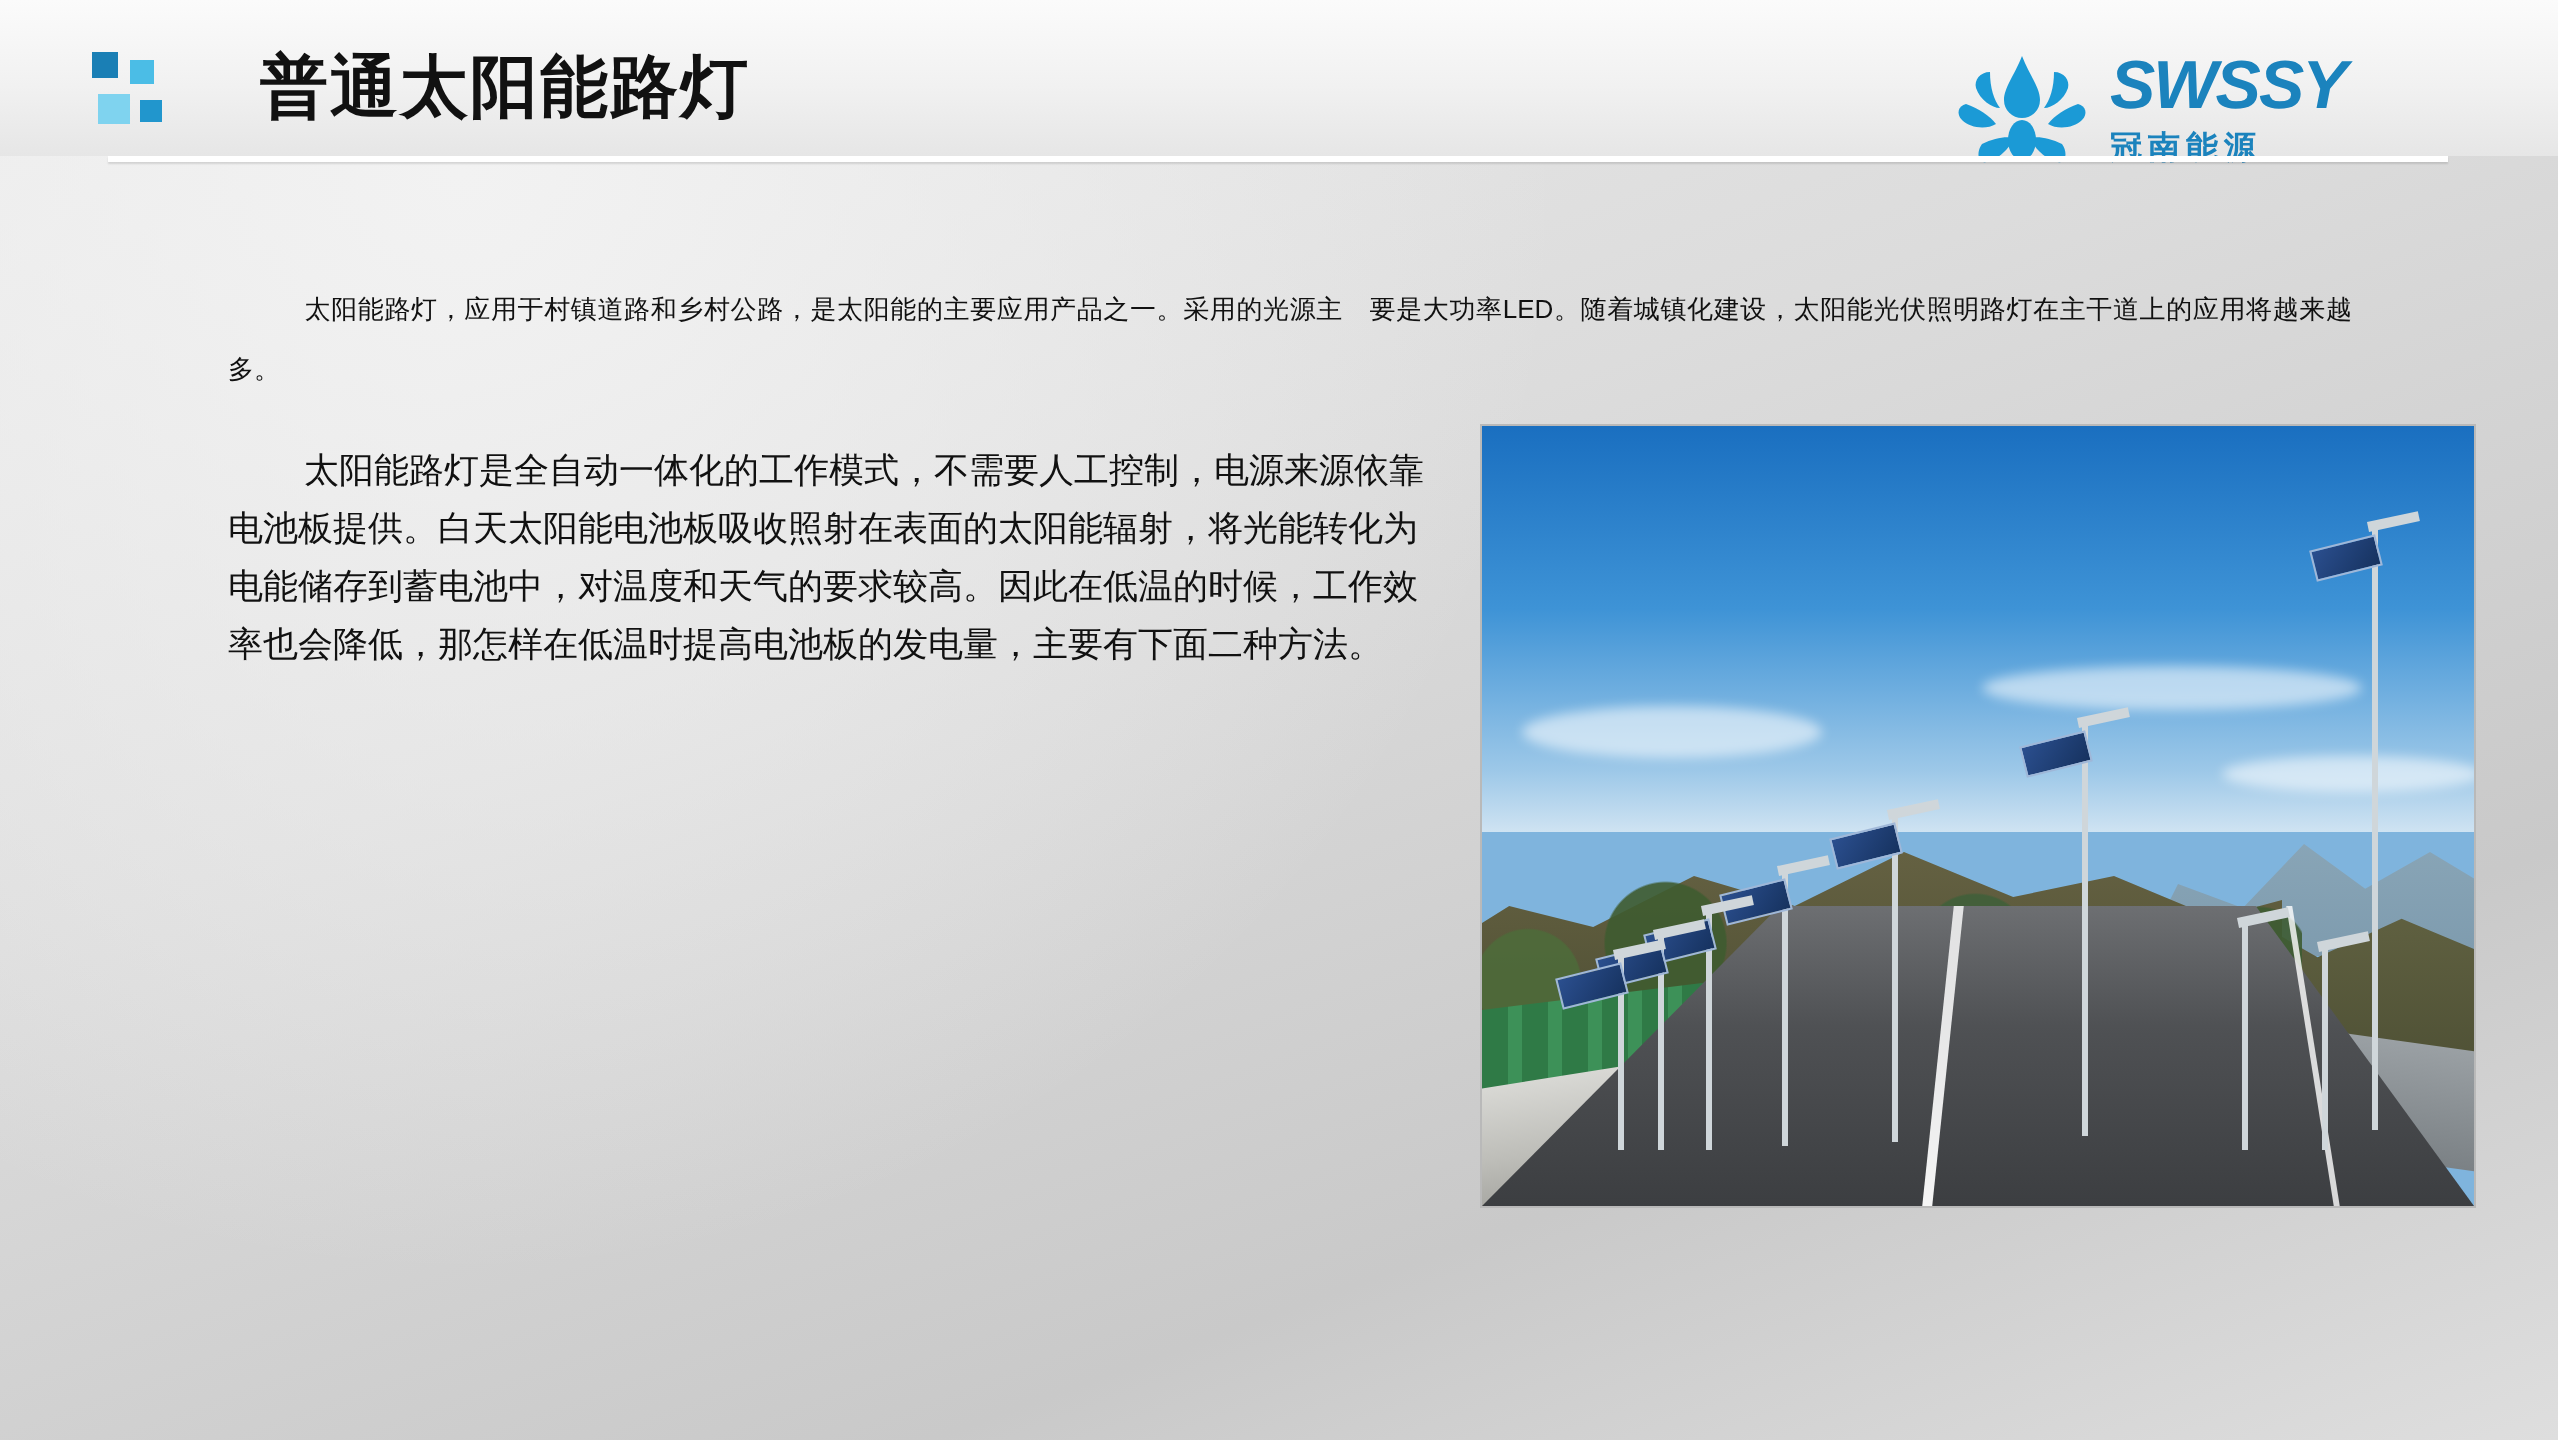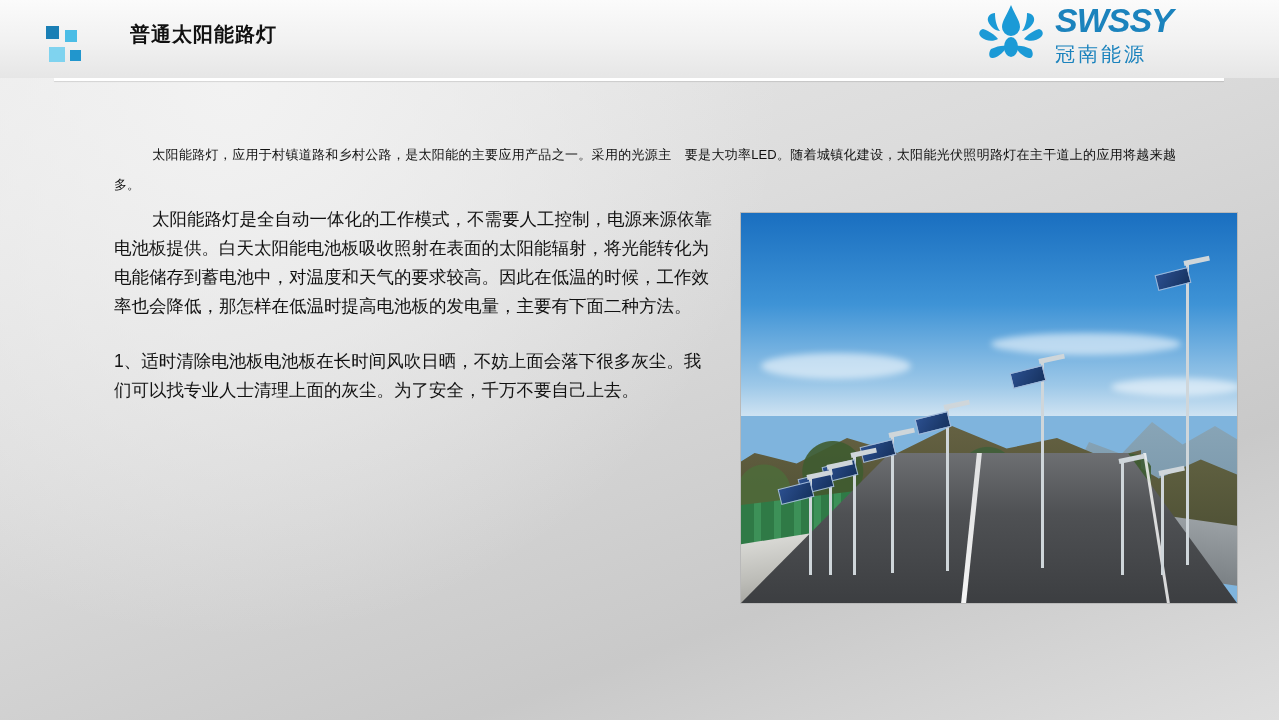--- a/index.html
+++ b/index.html
@@ -51,31 +51,31 @@
     background: #2aa3d6;
   }
   .deco-squares i.s1 { left: 0px;  top: 0px;  width: 13px; height: 13px; background:#1a7fb5; }
   .deco-squares i.s2 { left: 19px; top: 4px;  width: 12px; height: 12px; background:#4bbde6; }
   .deco-squares i.s3 { left: 3px;  top: 21px; width: 16px; height: 15px; background:#7fd3ef; }
   .deco-squares i.s4 { left: 24px; top: 24px; width: 11px; height: 11px; background:#2196cd; }
 
   .page-title {
     position: absolute;
     left: 130px; top: 21px;
-    font-size: 20px;
+    font-size: 34px;
     font-weight: bold;
     color: #111111;
     letter-spacing: 1px;
     white-space: nowrap;
   }
 
   
   .logo {
     position: absolute;
-    right: 44px; top: 1px;
+    right: 44px; top: 24px;
     width: 260px; height: 66px;
   }
   .logo-mark {
     position: absolute;
     left: 0; top: 2px;
     width: 72px; height: 62px;
   }
   .logo-text {
     position: absolute;
     left: 80px; top: 2px;
@@ -85,22 +85,22 @@
     font-family: "Liberation Sans", sans-serif;
     font-weight: bold;
     font-style: italic;
     font-size: 34px;
     color: #1b83bd;
     letter-spacing: -1px;
     line-height: 34px;
   }
   .logo-sub {
     margin-top: 4px;
-    font-size: 20px;
-    font-weight: normal;
+    font-size: 16px;
+    font-weight: bold;
     color: #1b83bd;
     letter-spacing: 3px;
   }
 
   
   .intro {
     position: absolute;
     left: 114px; top: 140px;
     width: 1062px;
     font-size: 13px;
@@ -112,21 +112,21 @@
 
   .left-col {
     position: absolute;
     left: 114px; top: 205px;
     width: 600px;
     color: #111111;
   }
   .para {
     font-size: 17.5px;
     line-height: 29px;
-    margin: 0 0 22px 0;
+    margin: 16px 0 22px 0;
     white-space: pre-wrap;
   }
   .para.first { margin-bottom: 26px; }
   .para .indent { display: inline-block; width: 38px; }
 
   
   .photo {
     position: absolute;
     left: 740px; top: 212px;
     width: 498px; height: 392px;
@@ -268,21 +268,20 @@
       </div>
     </div>
 
     <div class="header-rule"></div>
   </div>
 
   <div class="intro"><span class="indent"></span><span>太阳能路灯，应用于村镇道路和乡村公路，是太阳能的主要应用产品之一。采用的光源主　要是大功率LED。随着城镇化建设，太阳能光伏照明路灯在主干道上的应用将越来越多。</span></div>
 
   <div class="left-col">
     <p class="para first"><span class="indent"></span><span>太阳能路灯是全自动一体化的工作模式，不需要人工控制，电源来源依靠电池板提供。白天太阳能电池板吸收照射在表面的太阳能辐射，将光能转化为电能储存到蓄电池中，对温度和天气的要求较高。因此在低温的时候，工作效率也会降低，那怎样在低温时提高电池板的发电量，主要有下面二种方法。</span></p>
-    <p class="para">1、适时清除电池板电池板在长时间风吹日晒，不妨上面会落下很多灰尘。我们可以找专业人士清理上面的灰尘。为了安全，千万不要自己上去。</p>
   </div>
 
   <div class="photo">
     <div class="sky"></div>
     <div class="cloud c1"></div>
     <div class="cloud c2"></div>
     <div class="cloud c3"></div>
     <div class="hill-far"></div>
     <div class="right-hill"></div>
     <div class="hill"></div>

